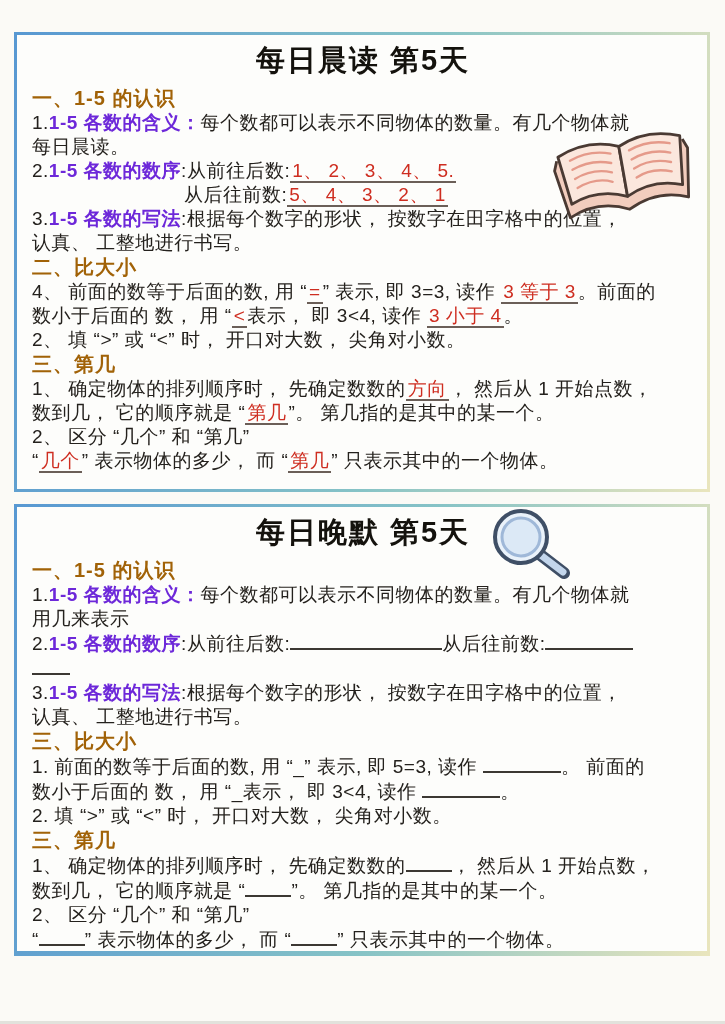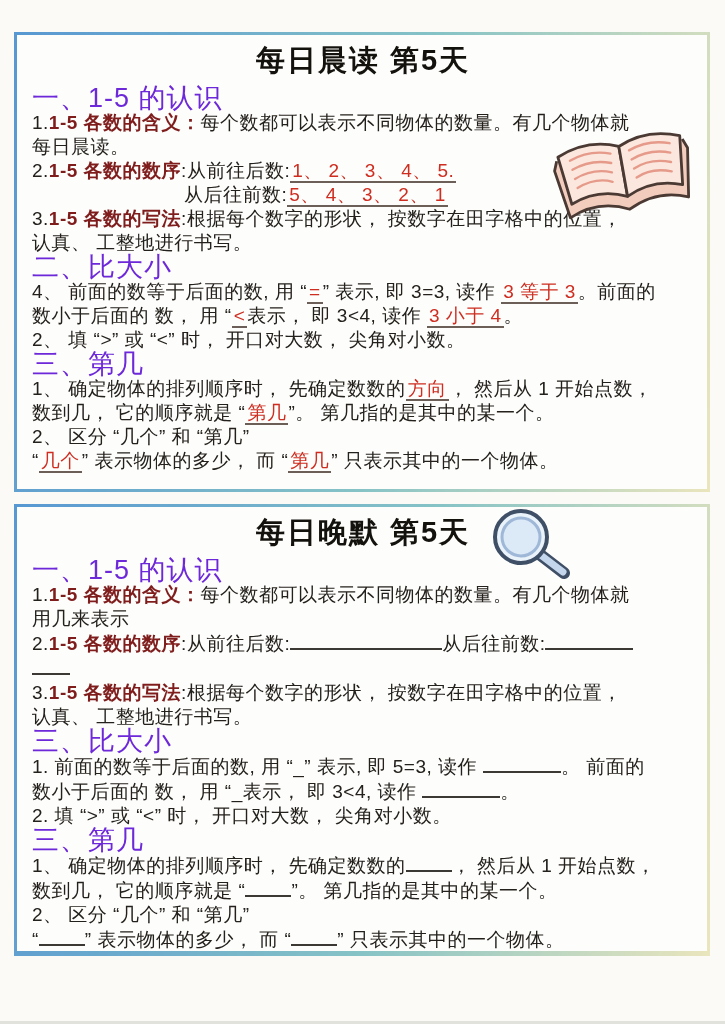--- a/index.html
+++ b/index.html
@@ -23,29 +23,29 @@
   }
   .panel.morning{top:32px;height:460px;}
   .panel.evening{top:504px;height:452px;border-bottom-width:5px;}
   .panel-title{
     text-align:center;
     font-size:29px;font-weight:bold;color:#14120d;
     letter-spacing:2px;
     margin:2px 0 5px 0;
   }
   .sec-head{
-    color:#6d28d9;font-size:27px;font-weight:normal;
+    color:#a16207;font-size:20px;font-weight:bold;
     line-height:25px;letter-spacing:1px;
   }
   .line{
     font-size:19px;line-height:24px;color:#24211d;
     letter-spacing:0.5px;white-space:nowrap;
   }
   .seg-plain{color:#24211d;}
-  .seg-sub{color:#7f1d1d;font-weight:bold;}
+  .seg-sub{color:#6d28d9;font-weight:bold;}
   .seg-red{
     color:#ce2d20;font-weight:500;
     border-bottom:2px solid #6b5f58;
     padding:0 2px;
   }
   .seg-blank{
     display:inline-block;
     border-bottom:2px solid #3c3833;
     height:17px;vertical-align:baseline;
   }

